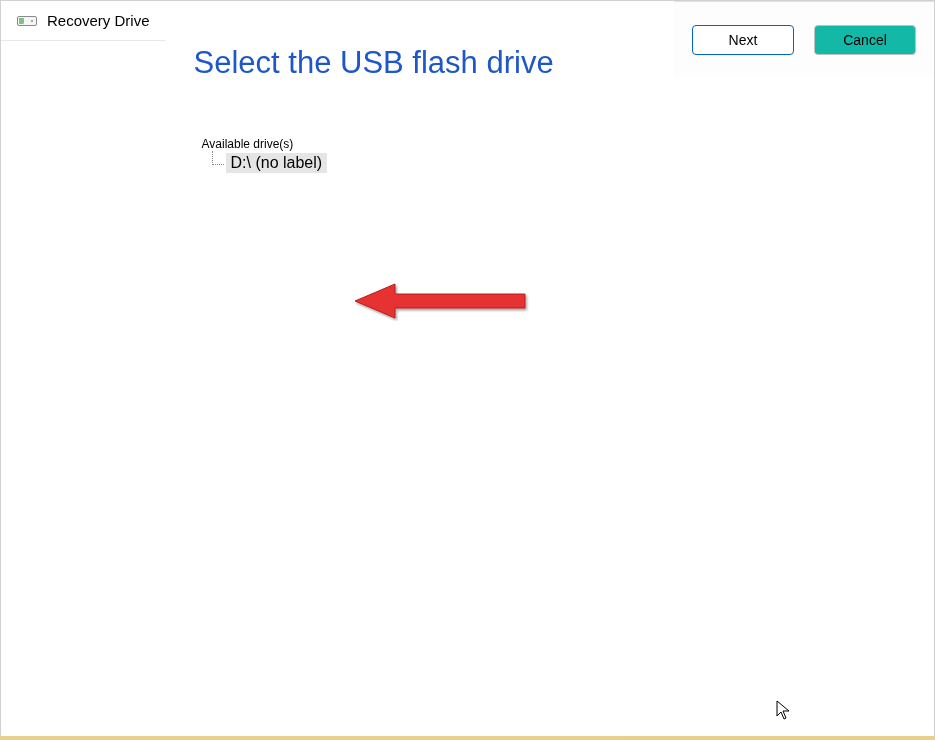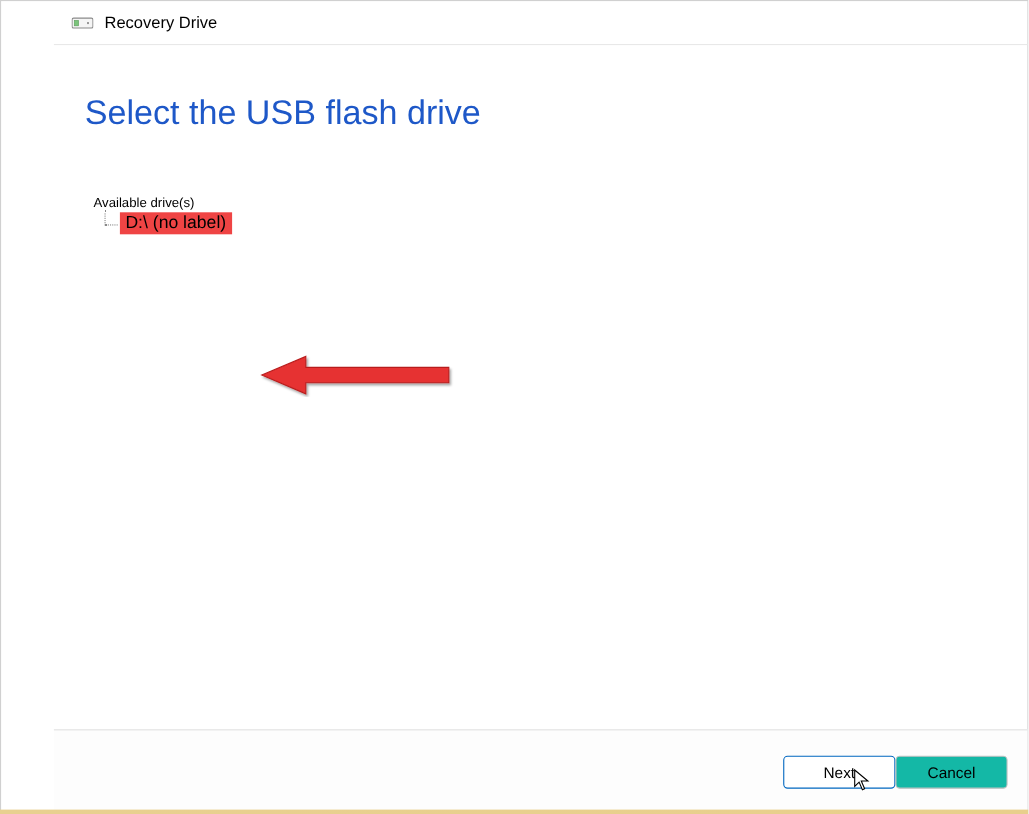--- a/index.html
+++ b/index.html
@@ -12,23 +12,22 @@
       background: #ffffff;
       width: 935px;
       height: 740px;
       position: relative;
       overflow: hidden;
     }
     .window {
       width: 100%;
       height: 100%;
       display: flex;
-      flex-direction: column;
+      flex-direction: row;
       border: 1px solid #d0d0d0;
-      padding-left: 48px;
     }
     .titlebar {
       height: 40px;
       display: flex;
       align-items: center;
       padding: 0 16px;
       border-bottom: 1px solid #e8e8e8;
       font-size: 15px;
       color: #000;
     }
@@ -70,41 +69,41 @@
       position: absolute;
       left: 0;
       top: -2px;
       width: 12px;
       height: 14px;
       border-left: 1px dotted #888;
       border-bottom: 1px dotted #888;
     }
     .drive-item {
       display: inline-block;
-      background: #ef4444;
+      background: #e5e5e5;
       padding: 1px 5px;
       font-size: 16px;
       color: #000;
       margin-left: 14px;
       cursor: pointer;
     }
     .arrow-annotation {
       position: absolute;
       left: 184px;
       top: 280px;
       pointer-events: none;
     }
     .footer {
       height: 76px;
       border-top: 1px solid #e0e0e0;
       display: flex;
       align-items: center;
       justify-content: flex-end;
       padding: 0 18px;
-      gap: 0;
+      gap: 20px;
       background: #fdfdfd;
     }
     .btn {
       min-width: 102px;
       height: 30px;
       font-size: 14px;
       font-family: inherit;
       background: #14b8a6;
       border: 1px solid #c1c1c1;
       border-radius: 4px;

